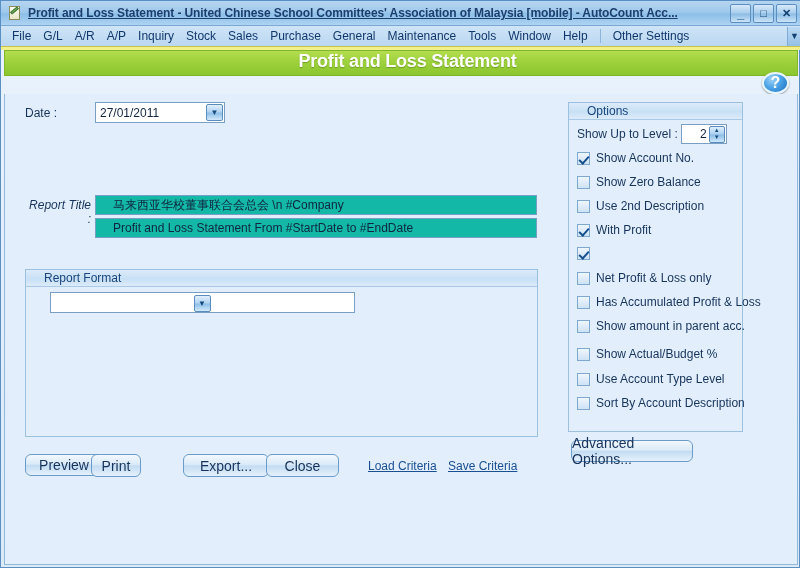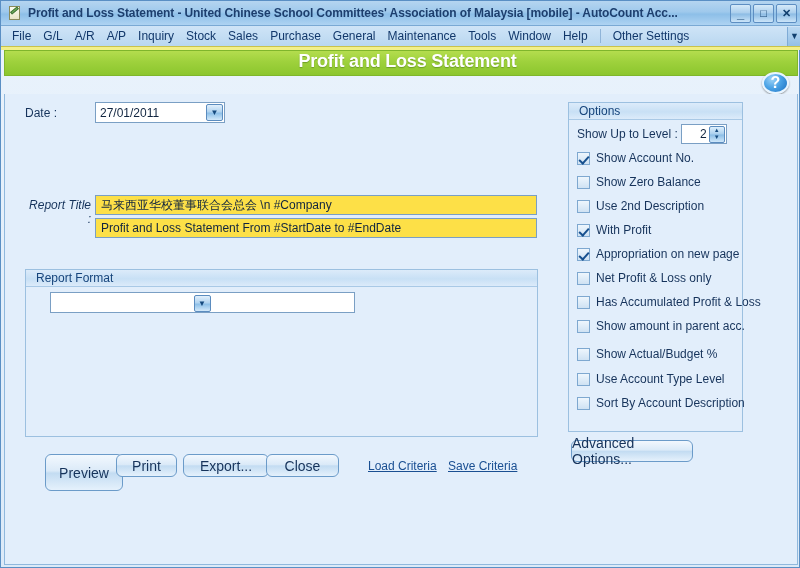--- a/index.html
+++ b/index.html
@@ -38,20 +38,21 @@
   }
   #title-icon .pen {
     position: absolute; left: 3px; top: 4px; width: 9px; height: 3px;
     background: #6fae57; transform: rotate(-40deg); border: 1px solid #41703a;
   }
   #title-text {
     flex: 1 1 auto;
     font-size: 12px; font-weight: bold; color: #1d3f6e;
     white-space: nowrap; overflow: hidden; text-overflow: clip;
     letter-spacing: -0.1px;
+    text-decoration: underline;
   }
   .win-btns { display: flex; gap: 2px; margin-right: 4px; flex: 0 0 auto; }
   .win-btn {
     width: 21px; height: 19px;
     border: 1px solid #5d8ec2;
     border-radius: 2px;
     background: linear-gradient(180deg,#d6eaf9 0%,#a9cdec 48%,#8bbbe4 52%,#cbe4f8 100%);
     position: relative;
   }
   .win-btn .glyph {
@@ -138,57 +139,57 @@
     color: #15497d; font-size: 8px;
   }
   #date-combo { position: absolute; left: 90px; top: 8px; width: 130px; height: 21px; }
 
   #report-title-label {
     position: absolute; left: 18px; top: 104px; width: 68px;
     font-size: 12px; text-align: right; font-style: italic;
   }
   .text-input {
     position: absolute;
-    background: #fde047;
+    background: #14b8a6;
     border: 1px solid #7a9fc4;
     font-size: 12px; color: #10243f;
     display: flex; align-items: center;
-    padding-left: 5px;
+    padding-left: 17px;
     white-space: nowrap; overflow: hidden;
   }
   #report-title-1 { left: 90px; top: 101px; width: 442px; height: 20px; }
   #report-title-2 { left: 90px; top: 124px; width: 442px; height: 20px; }
 
   
   .groupbox {
     position: absolute;
     border: 1px solid #9cc0e0;
     background: #e2eefb;
   }
   .groupbox > .gb-caption {
     height: 17px;
     background: linear-gradient(180deg,#dcebfa 0%,#c8e0f5 55%,#dcebfa 100%);
     border-bottom: 1px solid #a9c9e6;
     display: flex; align-items: center;
-    padding-left: 10px;
+    padding-left: 18px;
     font-size: 12px; color: #17457c;
   }
   #report-format-group { left: 20px; top: 175px; width: 513px; height: 168px; }
   #report-format-combo { position: absolute; left: 45px; top: 198px; width: 305px; height: 21px; flex-direction: column; }
 
   
   .btn {
     position: absolute;
     border: 1px solid #6b9bc9; border-radius: 6px;
     background: linear-gradient(180deg,#f2f8fe 0%,#dbeaf8 45%,#c3dcf2 52%,#e5f1fc 100%);
     display: flex; align-items: center; justify-content: center;
     font-size: 14px; color: #16335b;
   }
-  #preview-button { left: 20px; top: 360px; width: 78px; height: 37px; margin-left: 20px; }
-  #print-button   { left: 111px; top: 360px; width: 61px; height: 23px; }
+  #preview-button { left: 20px; top: 360px; width: 78px; height: 22px; }
+  #print-button   { left: 86px; top: 360px; width: 50px; height: 23px; }
   #export-button  { left: 178px; top: 360px; width: 86px; height: 23px; }
   #close-button   { left: 261px; top: 360px; width: 73px; height: 23px; }
 
   .link {
     position: absolute;
     font-size: 12px; color: #1a4f92;
     text-decoration: underline;
   }
   #load-criteria { left: 363px; top: 365px; }
   #save-criteria { left: 443px; top: 365px; }
@@ -344,21 +345,20 @@
     <div class="check-row" style="top:105px">
       <span class="cbox"></span>
       <span>Use 2nd Description</span>
     </div>
     <div class="check-row" style="top:129px">
       <span class="cbox checked"></span>
       <span>With Profit</span>
     </div>
     <div class="check-row" style="top:153px">
       <span class="cbox checked"></span>
-      <span>Appropriation on new page</span>
     </div>
     <div class="check-row" style="top:201px">
       <span class="cbox"></span>
       <span>Has Accumulated Profit &amp; Loss</span>
     </div>
     <div class="check-row" style="top:177px">
       <span class="cbox"></span>
       <span>Net Profit &amp; Loss only</span>
     </div>
     <div class="check-row" style="top:225px">

